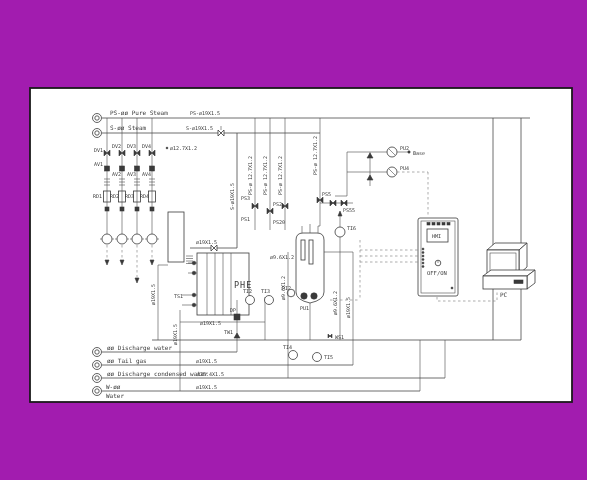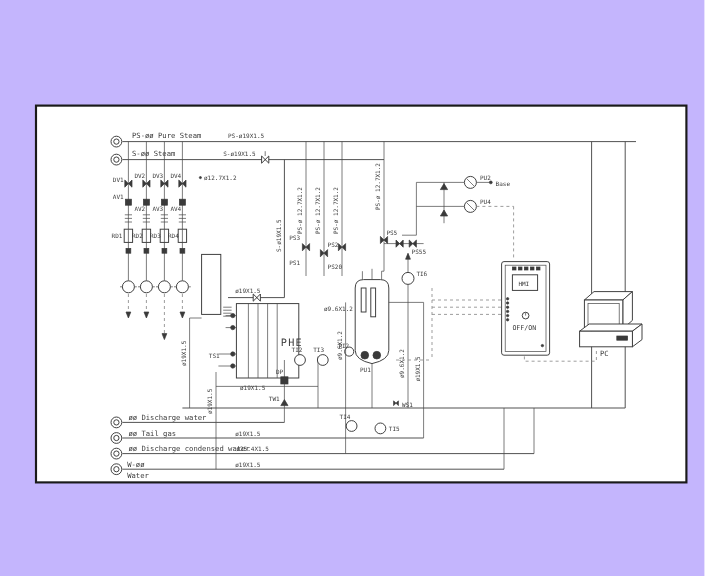--- a/index.html
+++ b/index.html
@@ -1,17 +1,17 @@
 <!DOCTYPE html>
 <html><head>
 <meta charset="utf-8">
 <style>
   html,body{margin:0;padding:0;background:#ffffff;}
   body{width:600px;height:480px;overflow:hidden;font-family:"DejaVu Sans Mono","Liberation Mono",monospace;}
-  .canvas{position:relative;width:587px;height:480px;background:#c4b5fd;}
+  .canvas{position:relative;width:587px;height:480px;background:#a21caf;}
   svg{position:absolute;left:0;top:0;}
   svg text{fill:#3a3a3a;font-family:"DejaVu Sans Mono","Liberation Mono",monospace;}
   .t5{font-size:5px;}
   .t55{font-size:5.5px;}
   .t6{font-size:6px;}
   .t8{font-size:8.5px;letter-spacing:1px;}
   .pipe{stroke:#4a4a4a;stroke-width:0.8;fill:none;}
   .pipe2{stroke:#4a4a4a;stroke-width:0.6;fill:none;}
   .dash{stroke:#8a8a8a;stroke-width:0.7;fill:none;stroke-dasharray:2.5 2.5;}
   .sym{stroke:#3a3a3a;stroke-width:0.8;fill:#ffffff;}

